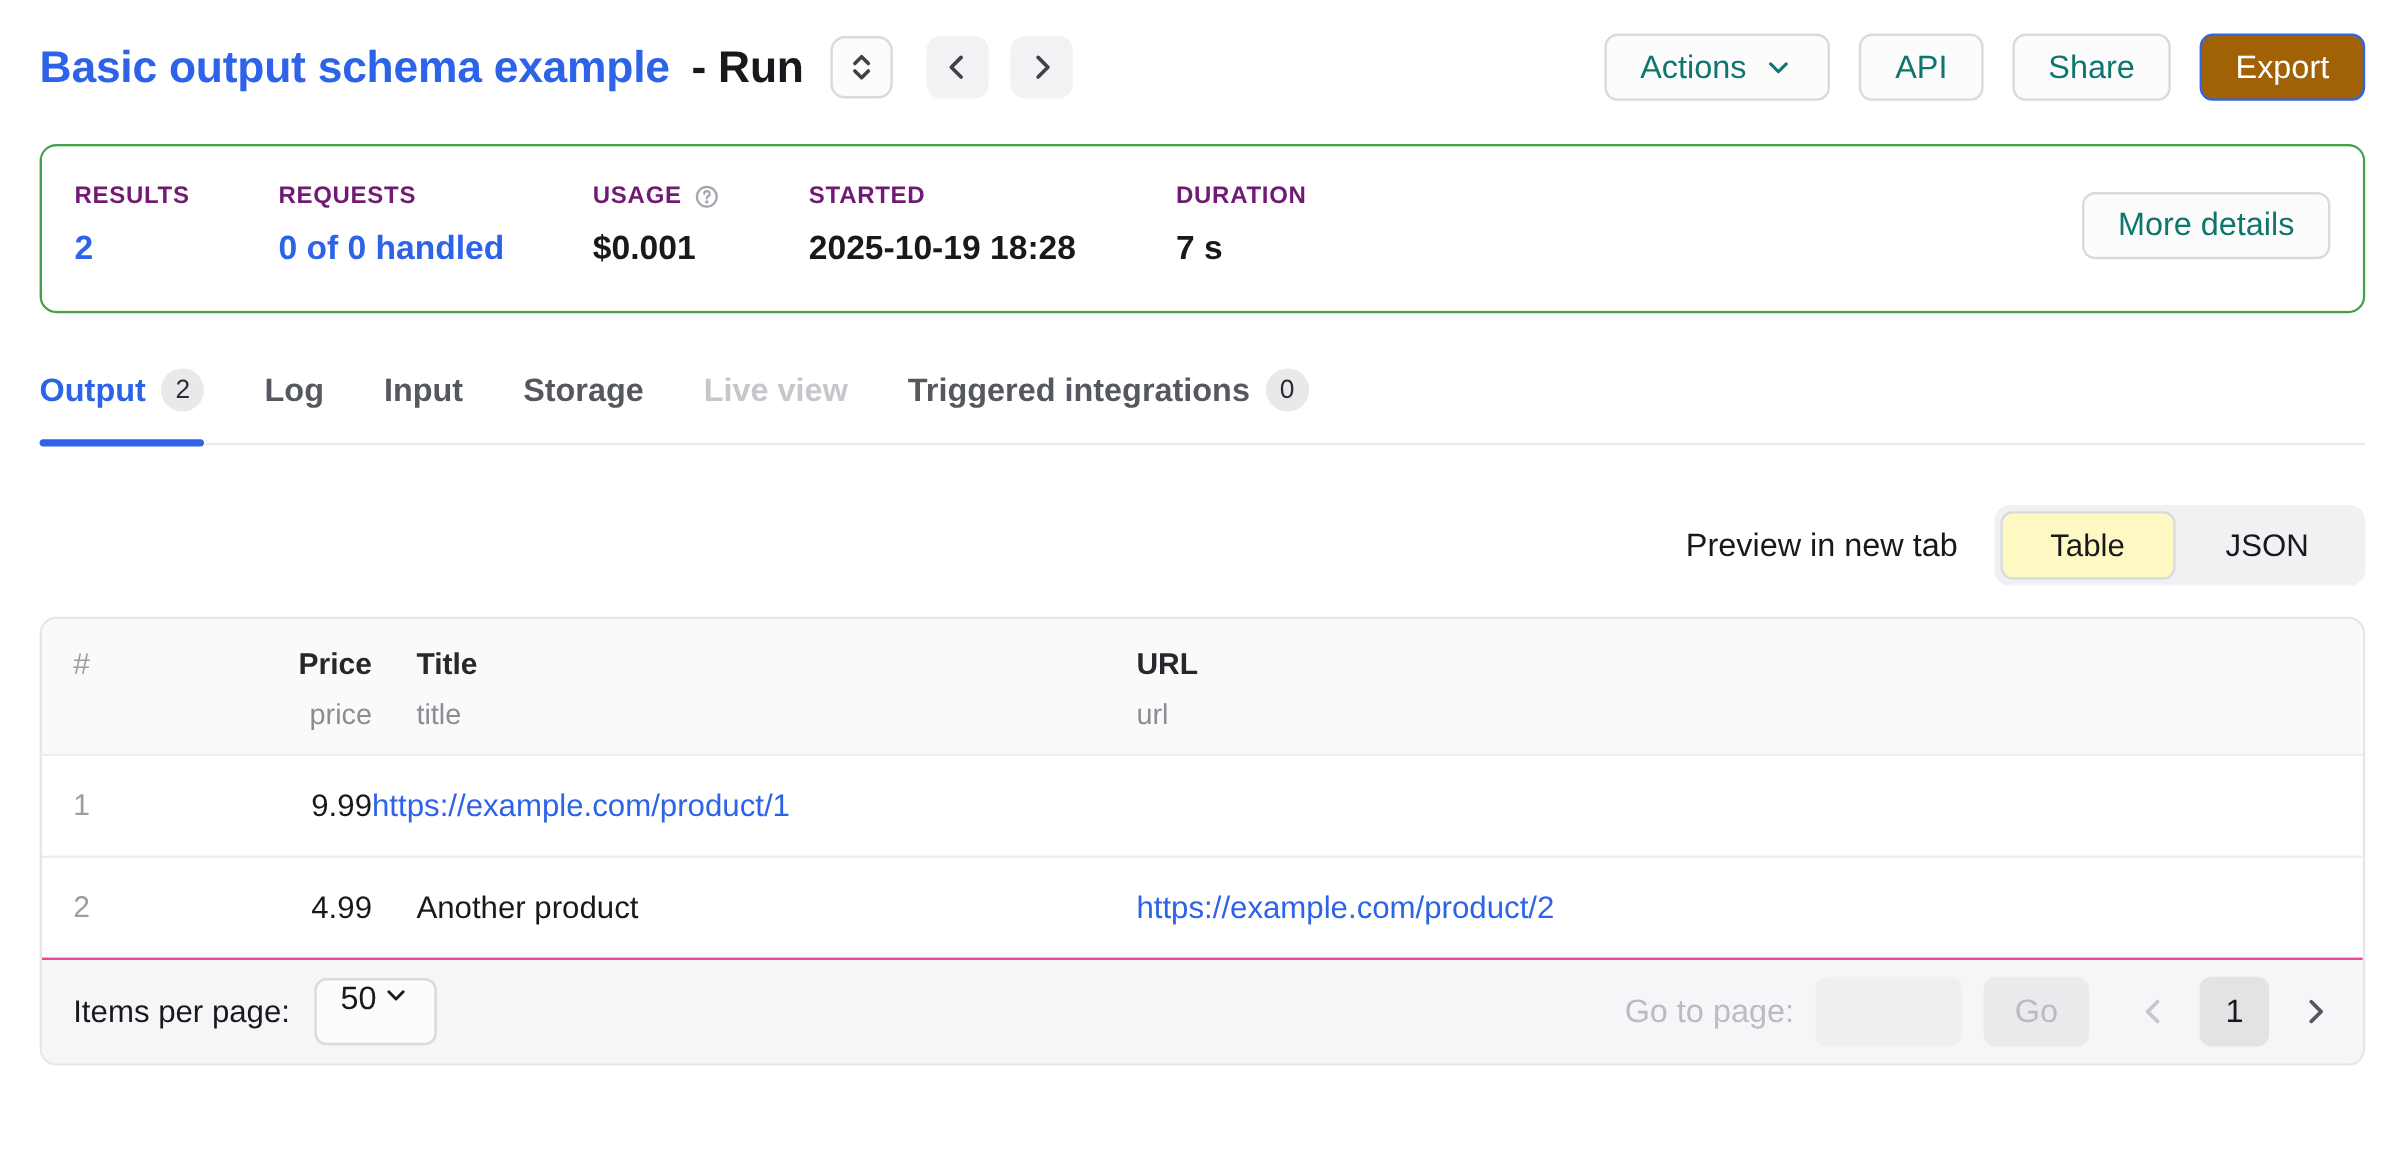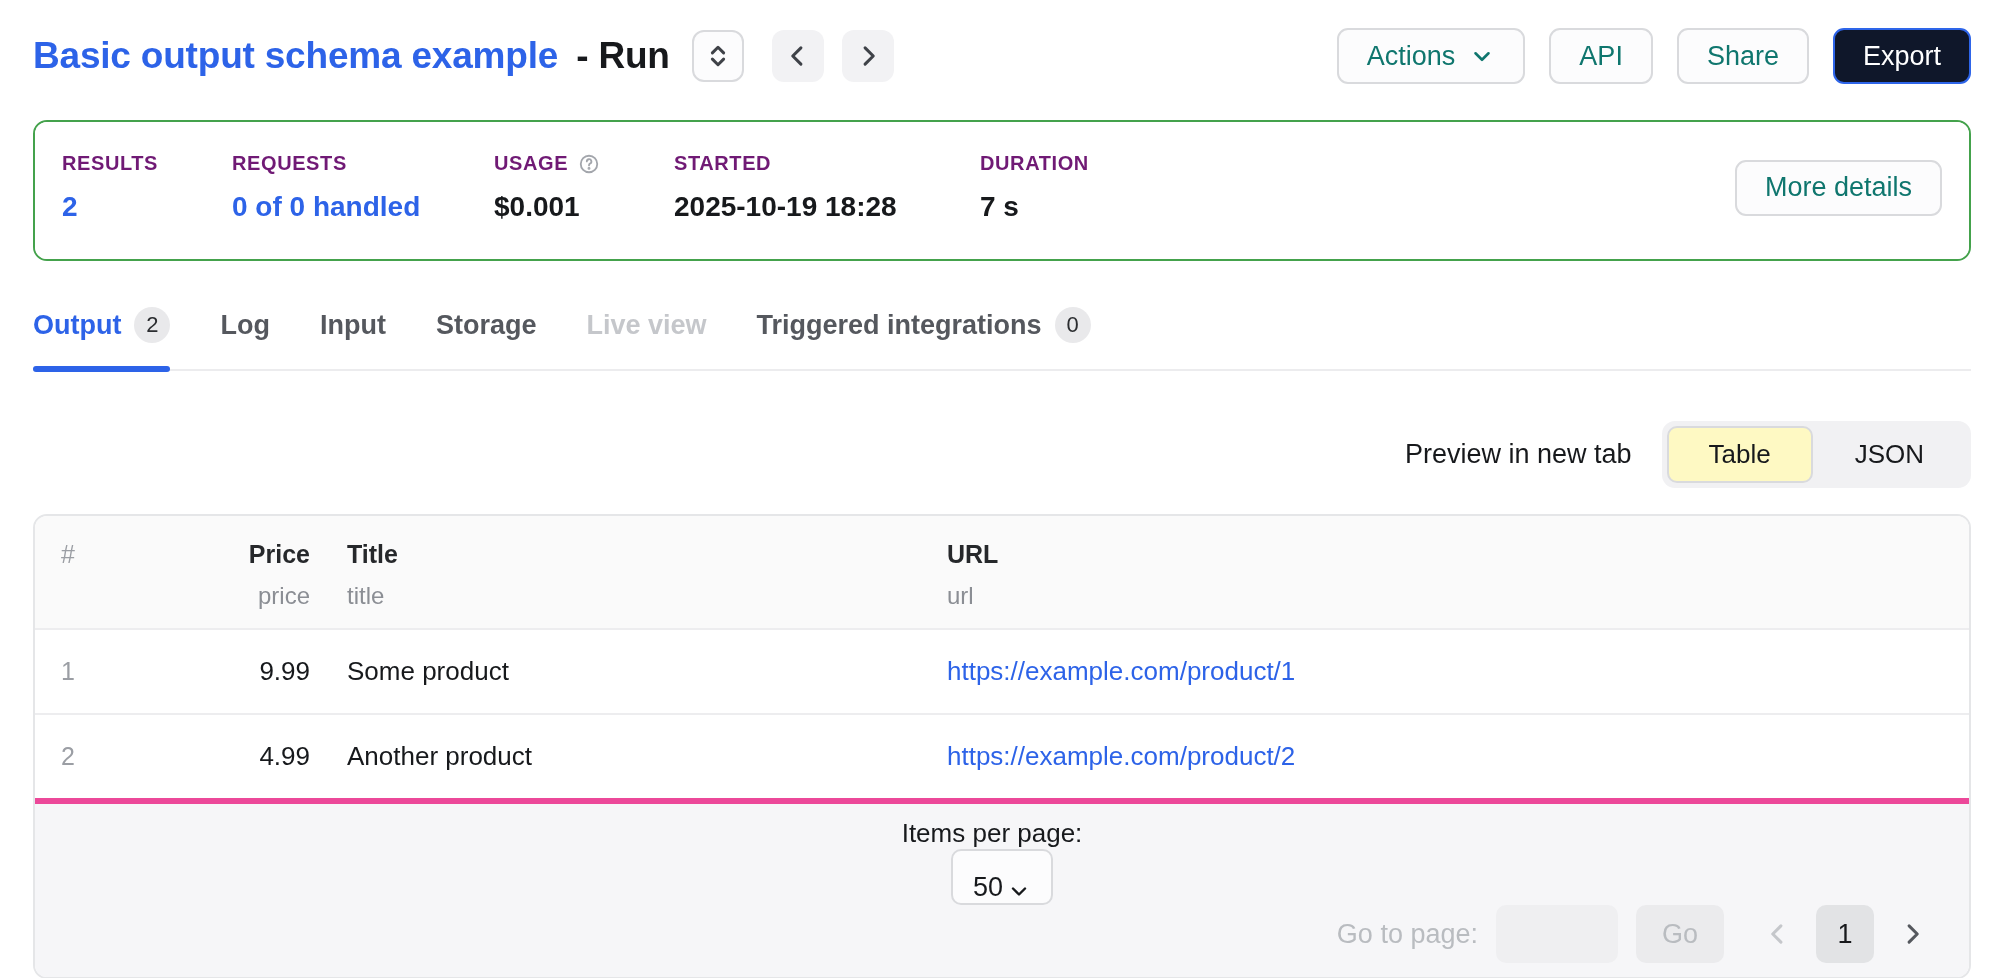--- a/index.html
+++ b/index.html
@@ -15,21 +15,21 @@
   .page-title .t-suffix { color:#17191c; margin-left:8px; }
   .icon-btn { width:52px; height:52px; border-radius:12px; display:inline-flex;
     align-items:center; justify-content:center; cursor:pointer; color:#3f4248; }
   .icon-btn.bordered { background:#fcfcfd; border:2px solid #d9dadd; margin-left:22px; }
   .icon-btn.plain { background:#f2f2f4; border:none; }
   .nav-group { display:flex; gap:18px; margin-left:28px; }
   .header-right { margin-left:auto; display:flex; gap:24px; align-items:center; }
   .btn { display:inline-flex; align-items:center; justify-content:center; gap:14px;
     height:56px; padding:0 28px; border-radius:11px; font-size:27px; font-weight:500;
     background:#fcfcfd; border:2px solid #d9dadd; color:#0f766e; cursor:pointer; white-space:nowrap; }
-  .btn.primary { background:#0f172a; border-color:#2e65e9; color:#ffffff; }
+  .btn.primary { background:#a16207; border-color:#2e65e9; color:#ffffff; }
 
   
   .status-card { margin-top:36px; border:2px solid #44a24c; border-radius:14px; overflow:hidden; }
   .status-banner { background:#e9f5ea; border-bottom:2px solid #44a24c; padding:15px 27px;
     display:flex; align-items:center; }
   .status-banner .check { color:#2e7d32; display:inline-flex; }
   .status-label { color:#2e7d32; font-size:26px; margin-left:14px; }
   .status-message { color:#17191c; font-size:26px; margin-left:42px; }
   .stats-row { display:flex; align-items:center; padding:30px 27px 36px 27px; background:#ffffff; }
   .stat { display:flex; flex-direction:column; }
@@ -70,25 +70,25 @@
   .col-name.muted { color:#9b9ea4; font-weight:400; }
   .col-field { margin-top:13px; font-size:24px; color:#8b8e94; }
   .c1 { width:160px; padding-left:26px; }
   .c2 { width:115px; text-align:right; }
   .c3 { width:637px; padding-left:37px; }
   .c4 { flex:1; }
   .trow { display:flex; align-items:center; height:85px; border-top:2px solid #ededef;
     background:#ffffff; font-size:26px; }
   .cell-index { color:#9b9ea4; font-size:25px; }
   .cell-url { color:#2d63e8; cursor:pointer; }
-  .tfoot { display:flex; align-items:center; background:#f6f6f8; border-top:6px solid #ec4899;
-    padding:14px 43px;flex-direction:column; }
+  .tfoot { display:flex; align-items:center; background:#f6f6f8; border-top:2px solid #ec4899;
+    padding:14px 26px; }
   .per-page-label { font-size:26px; color:#17191c; margin-right:20px; }
   .select-btn { height:56px; padding:0 20px; background:#fcfcfd; border:2px solid #d9dadd;
-    border-radius:10px; display:inline-flex; align-items:flex-end; gap:4px; font-size:27px;
+    border-radius:10px; display:inline-flex; align-items:flex-start; gap:4px; font-size:27px;
     font-weight:500; cursor:pointer; color:#17191c; }
   .foot-right { margin-left:auto; display:flex; align-items:center; gap:18px; }
   .goto-label { font-size:27px; color:#b9bcc0; }
   .goto-input { width:122px; height:58px; background:#efeff1; border:none; border-radius:10px;
     font-size:26px; padding:0 16px; color:#17191c; }
   .go-btn { height:58px; padding:0 26px; background:#ebebed; color:#b9bcc0; border:none;
     border-radius:10px; font-size:27px; font-weight:500; cursor:default; }
   .pager { display:flex; align-items:center; gap:24px; margin-left:22px; }
   .pg-chevron { display:inline-flex; cursor:pointer; }
   .pg-chevron.disabled { color:#c5c7cb; cursor:default; }
@@ -227,21 +227,20 @@
       </div>
       <div class="c4">
         <div class="col-name">URL</div>
         <div class="col-field">url</div>
       </div>
     </div>
 
     <div class="trow">
       <div class="c1 cell-index">1</div>
       <div class="c2">9.99</div>
-      <div class="c3">Some product</div>
       <div class="c4"><span class="cell-url">https://example.com/product/1</span></div>
     </div>
 
     <div class="trow">
       <div class="c1 cell-index">2</div>
       <div class="c2">4.99</div>
       <div class="c3">Another product</div>
       <div class="c4"><span class="cell-url">https://example.com/product/2</span></div>
     </div>
 

